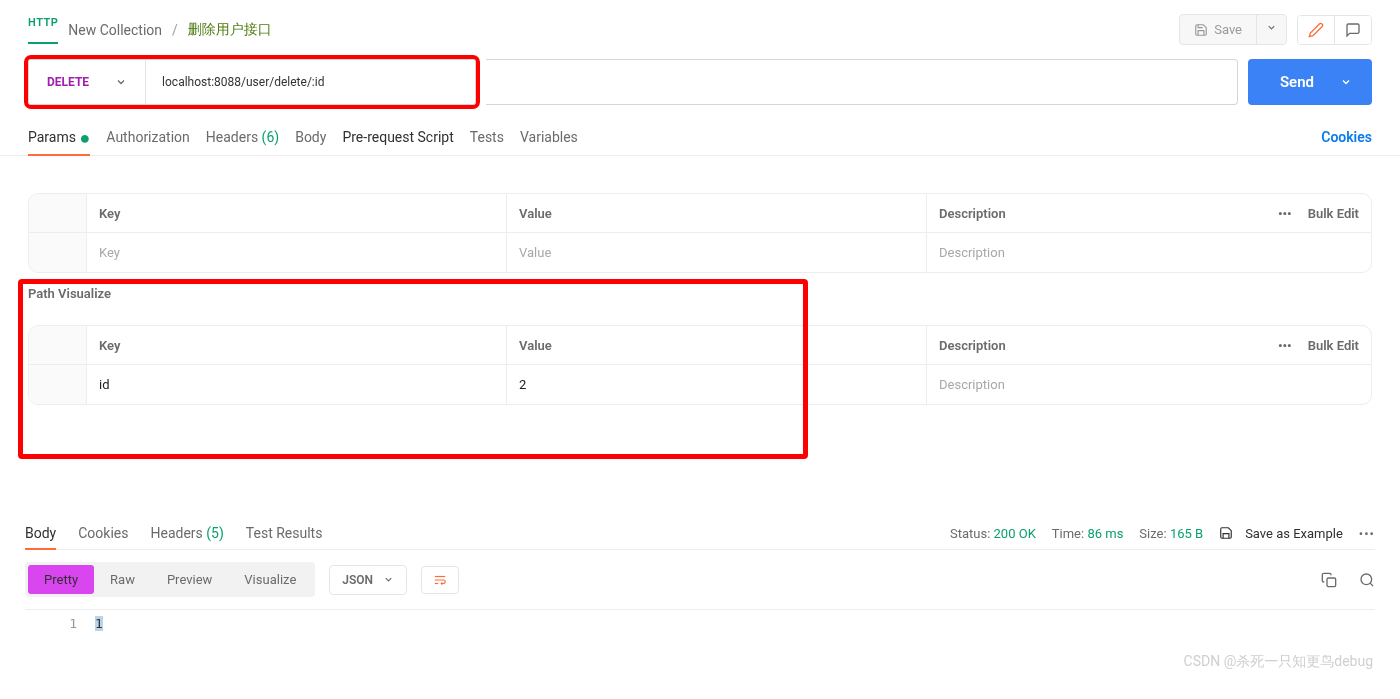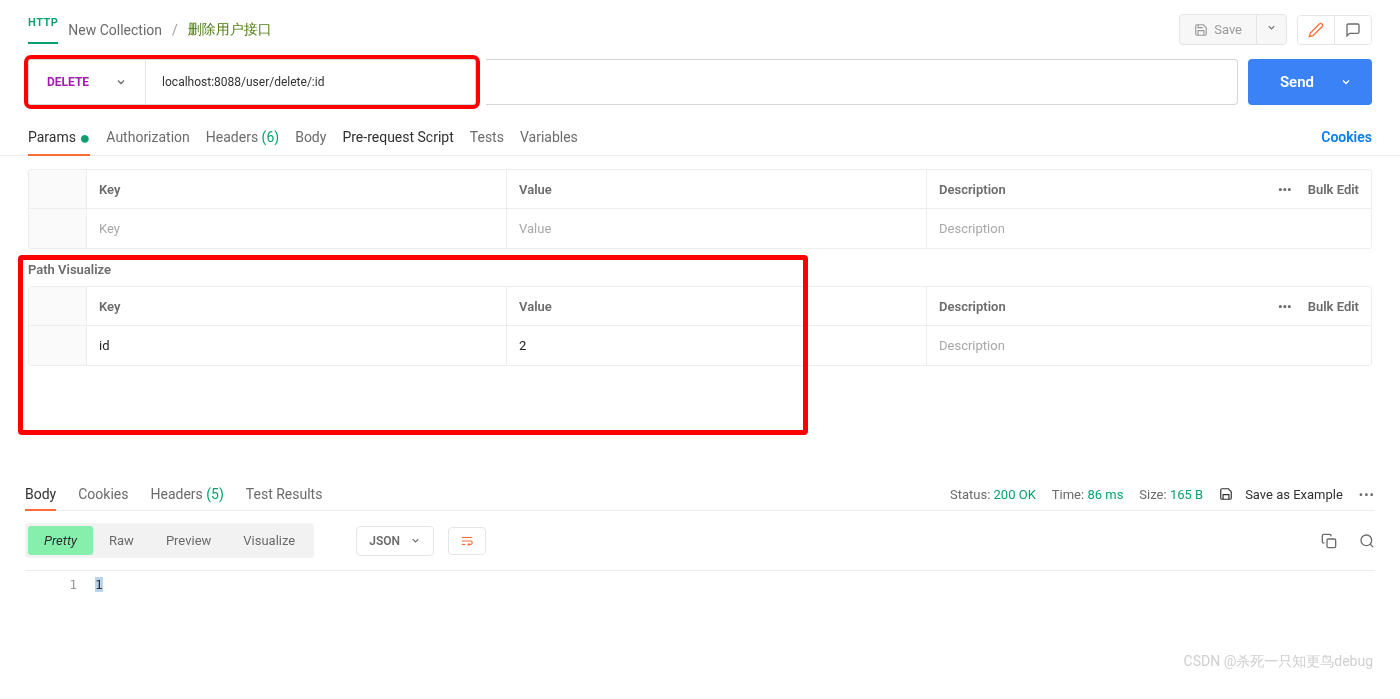--- a/index.html
+++ b/index.html
@@ -24,21 +24,21 @@
     .send-btn { display: flex; align-items: center; gap: 26px; background: #3b82f6; color: #fff; font-weight: 600; font-size: 15px; padding: 0 20px 0 32px; border-radius: 4px; }
     .tabs { display: flex; align-items: center; gap: 16px; padding: 0 28px; border-bottom: 1px solid #ededed; font-size: 14px; position: relative; }
     .tab { padding: 10px 0; color: #6b6b6b; cursor: pointer; position: relative; }
     .tab.active { color: #303030; }
     .tab.active::after { content: ''; position: absolute; left: 0; right: 0; bottom: -1px; height: 2px; background: #ff6c37; }
     .tab .dot-green { color: #0aa06e; font-size: 18px; vertical-align: middle; line-height: 0; }
     .tab .count-green { color: #0aa06e; }
     .cookies-link { margin-left: auto; color: #097bed; font-weight: 600; padding: 10px 0; }
     .section { padding: 13px 28px 0; }
     .section-title { font-size: 13px; color: #6b6b6b; font-weight: 600; margin-bottom: 9px; }
-    .tbl { border: 1px solid #ededed; border-radius: 3px; overflow: hidden; }
+    .tbl { border: 1px solid #ededed; border-radius: 10px; overflow: hidden; margin-top: 24px; }
     .tbl-row { display: flex; border-bottom: 1px solid #ededed; min-height: 39px; }
     .tbl-row:last-child { border-bottom: none; }
     .tbl-row.header .tbl-cell { color: #6b6b6b; font-weight: 600; font-size: 13px; }
     .tbl-cell { border-right: 1px solid #ededed; padding: 10px 12px; display: flex; align-items: center; font-size: 13px; }
     .tbl-cell:last-child { border-right: none; }
     .cell-chk { width: 58px; background: #fafafa; }
     .cell-key { width: 420px; }
     .cell-val { width: 420px; }
     .cell-desc { flex: 1; position: relative; }
     .placeholder { color: #a8a8a8; }
@@ -49,22 +49,22 @@
     .resp-tabs { display: flex; align-items: center; gap: 22px; border-bottom: none; font-size: 14px; }
     .resp-tab { padding: 8px 0; color: #6b6b6b; cursor: pointer; position: relative; }
     .resp-tab.active { color: #303030; }
     .resp-tab.active::after { content: ''; position: absolute; left: 0; right: 0; bottom: -1px; height: 2px; background: #ff6c37; }
     .resp-meta { margin-left: auto; display: flex; align-items: center; gap: 16px; color: #6b6b6b; font-size: 13px; }
     .green { color: #0aa06e; }
     .save-example { display: flex; align-items: center; gap: 12px; color: #303030; }
     .format-row { display: flex; align-items: center; gap: 14px; padding: 12px 0; }
     .seg-group { display: flex; background: #f2f2f2; border-radius: 4px; padding: 3px; }
     .seg { padding: 7px 16px; color: #6b6b6b; border-radius: 3px; cursor: pointer; font-size: 13px; }
-    .seg.active { background: #86efac; color: #303030; font-style: italic; }
-    .dd-json { display: flex; align-items: center; gap: 10px; border: 1px solid #e5e5e5; border-radius: 4px; padding: 7px 12px; color: #6b6b6b; font-size: 12px; font-weight: 600; margin-left: 28px; }
+    .seg.active { background: #d946ef; color: #303030; }
+    .dd-json { display: flex; align-items: center; gap: 10px; border: 1px solid #e5e5e5; border-radius: 4px; padding: 7px 12px; color: #6b6b6b; font-size: 12px; font-weight: 600; }
     .wrap-btn { border: 1px solid #e5e5e5; border-radius: 4px; padding: 6px 10px; color: #ff6c37; }
     .code-area { border-top: 1px solid #ededed; display: flex; font-family: Consolas, monospace; font-size: 13px; padding: 6px 0; }
     .gutter { width: 70px; text-align: right; padding-right: 18px; color: #999; }
     .code { flex: 1; color: #0aa06e; }
     .code .sel { background: #b8d4ea; color: #333; }
     .fmt-icons { margin-left: auto; display: flex; gap: 22px; color: #6b6b6b; }
     .watermark { position: absolute; right: 27px; bottom: 28px; color: #cfcfcf; font-size: 14px; }
     svg { display: block; }
     .resp-top { border-bottom: 1px solid #ededed; margin-top: 60px; }
   </style>

